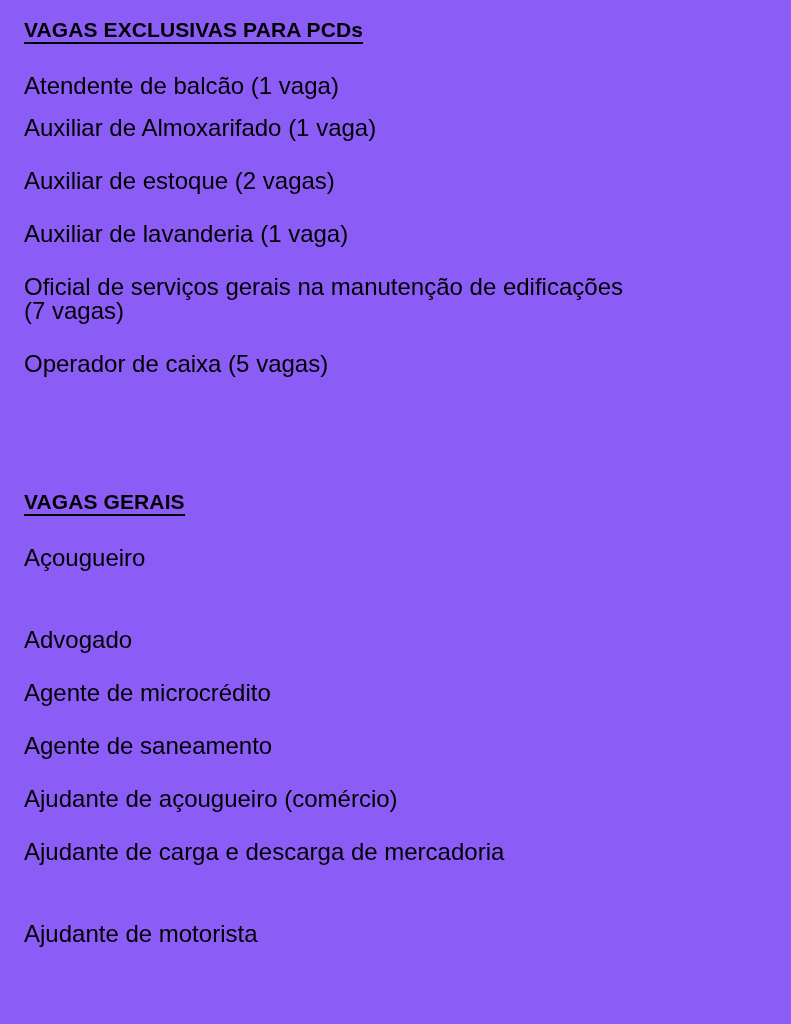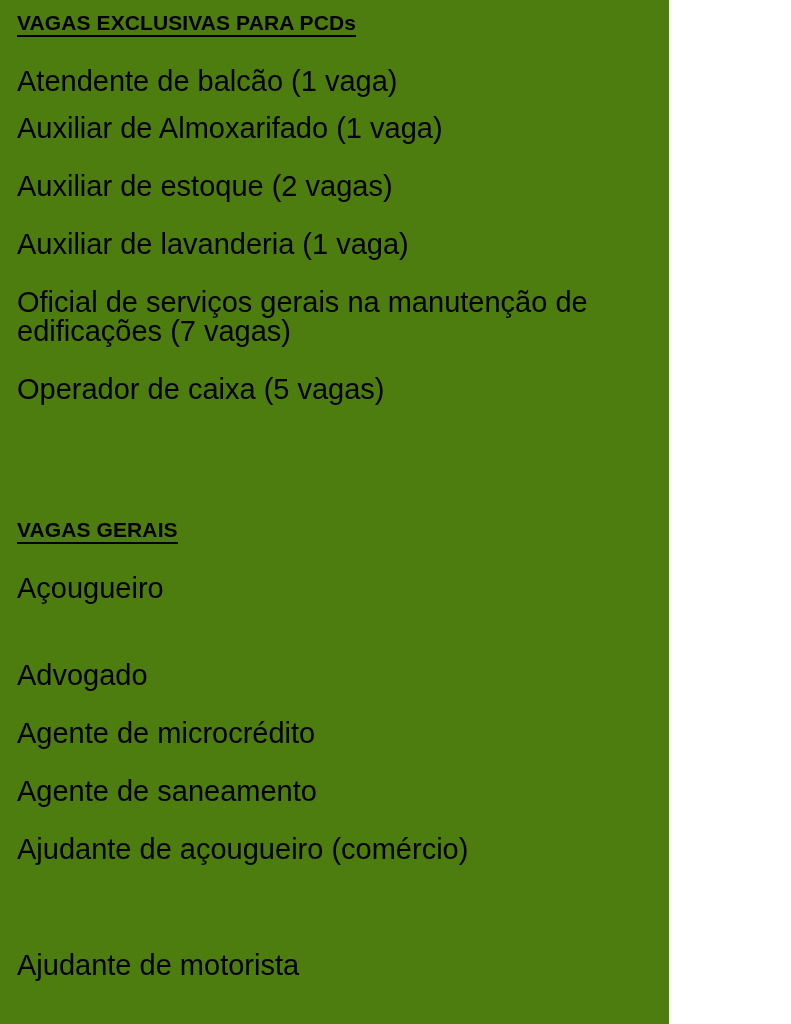--- a/index.html
+++ b/index.html
@@ -9,24 +9,24 @@
   }
   body {
     width: 791px;
     height: 1024px;
     font-family: "Liberation Sans", sans-serif;
     color: #000000;
     overflow: hidden;
   }
   .page {
     position: relative;
-    width: 669px;
+    width: 791px;
     height: 1024px;
-    background: #4d7c0f;
-    padding: 8px;
+    background: #8b5cf6;
+    padding: 15px;
     box-sizing: border-box;
   }
   .doc-body {
     padding-left: 9px;
     padding-top: 0px;
   }
   .section-heading {
     font-size: 21px;
     font-weight: bold;
     line-height: 1.0;
@@ -37,21 +37,21 @@
   }
   .section-heading .htext {
     display: inline-block;
     border-bottom: 2.5px solid #000;
     padding-bottom: 2px;
   }
   .heading-1 {
     padding-top: 4px;
   }
   .vacancy-line {
-    font-size: 29px;
+    font-size: 24px;
     line-height: 1.0;
     margin: 0;
     padding: 0;
     white-space: pre-wrap;
     display: block;
   }
   
   .gap-lg { height: 30px; }
   .gap-md { height: 29px; }
   .gap-sm { height: 18px; }
@@ -107,20 +107,21 @@
 
     <div class="vacancy-line">Agente de microcrédito</div>
     <div class="gap-md"></div>
 
     <div class="vacancy-line">Agente de saneamento</div>
     <div class="gap-md"></div>
 
     <div class="vacancy-line">Ajudante de açougueiro (comércio)</div>
     <div class="gap-md"></div>
 
+    <div class="vacancy-line">Ajudante de carga e descarga de mercadoria</div>
     <div class="gap-md"></div>
 
     <div class="gap-md"></div>
 
     <div class="vacancy-line">Ajudante de motorista</div>
 
   </div>
 </div>
 
 </body></html>

